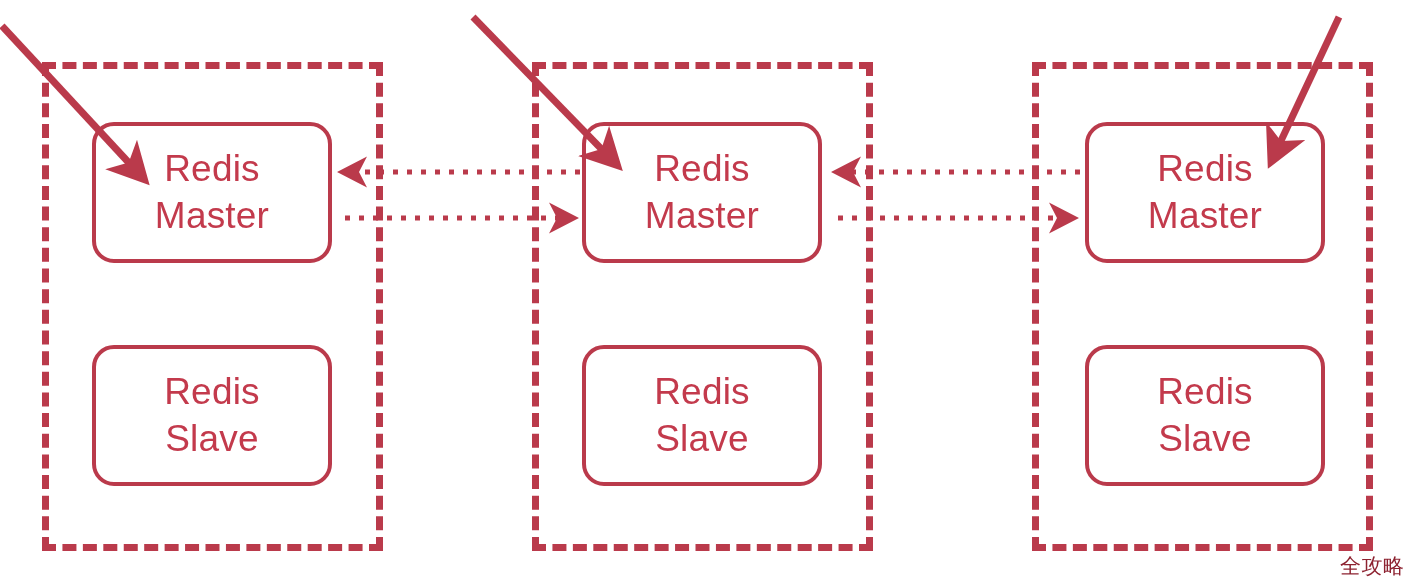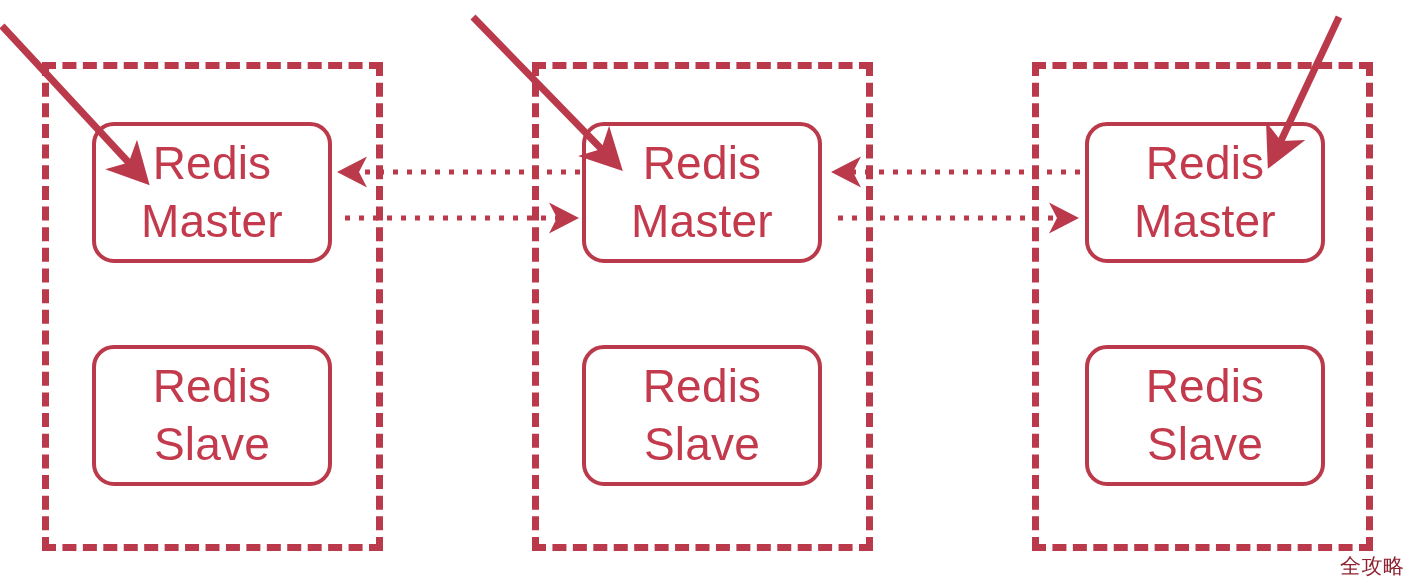--- a/index.html
+++ b/index.html
@@ -25,21 +25,21 @@
     position: absolute;
     box-sizing: border-box;
     border: 4px solid #ba3a4b;
     border-radius: 22px;
     background: #ffffff;
     display: flex;
     flex-direction: column;
     align-items: center;
     justify-content: center;
     color: #c33a4c;
-    font-size: 46px;
+    font-size: 37px;
     line-height: 1.25;
     font-weight: 400;
     letter-spacing: 0.2px;
   }
   .node .line2 { display: block; }
   svg.overlay {
     position: absolute;
     left: 0;
     top: 0;
     width: 1416px;

